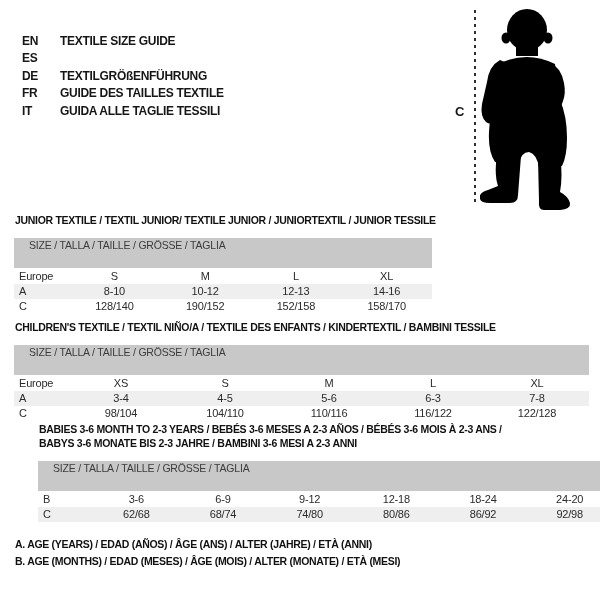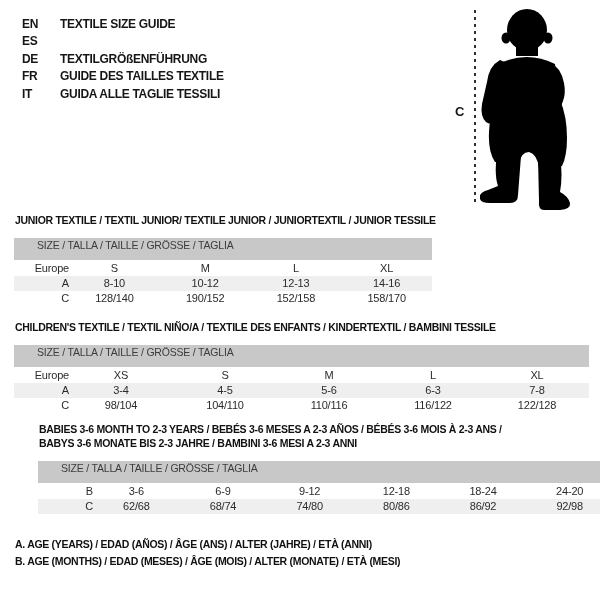--- a/index.html
+++ b/index.html
@@ -2,48 +2,48 @@
 <html style="--header-bar-bg: #c8c8c8; --alt-row-bg: #efefef;"><head>
 <meta charset="utf-8">
 <style>
   html,body{margin:0;padding:0;background:#ffffff;}
   #page{
     position:relative; width:600px; height:600px; background:#fff; overflow:hidden;
     font-family:"Liberation Sans","DejaVu Sans",sans-serif;
     color:#222; letter-spacing:-0.2px;
   }
   
-  .langs{position:absolute; left:22px; top:16px;}
+  .langs{position:absolute; left:22px; top:33px;}
   .lang-row{display:grid; grid-template-columns:38px auto; height:17.4px; line-height:17.4px;}
   .lang-code,.lang-label{font-size:12px; font-weight:bold; color:#161616; white-space:pre; letter-spacing:-0.3px;}
   
   .dash{
     position:absolute; left:474px; top:10px; width:2px; height:196px;
     background:repeating-linear-gradient(to bottom,#2e2e2e 0 3px,transparent 3px 7px);
   }
   .fig-label{position:absolute; left:455px; top:104px; font-size:13px; font-weight:bold; color:#161616;}
   .baby{position:absolute; left:480px; top:6px; width:100px; height:206px;}
   
   #sections section{position:absolute; left:14px;}
   #sections section:nth-child(1){top:213px; width:418px;}
   #sections section:nth-child(2){top:320px; width:575px;}
   #sections section:nth-child(3){top:422px; width:575px;margin-left:24px;}
   .sec-title{
     margin:0 0 0 1px; font-size:10.5px; font-weight:bold; color:#111;
     line-height:14px; white-space:pre; letter-spacing:-0.3px;
   }
   .size-table{margin-top:11px;}
   .size-header{
-    height:22px; line-height:14px; background:var(--header-bar-bg,#c8c8c8);
-    font-size:10.5px; color:#3c3c3c; padding-left:23px; margin-bottom:1px;
+    height:30px; line-height:14px; background:var(--header-bar-bg,#c8c8c8);
+    font-size:10.5px; color:#3c3c3c; padding-left:15px; margin-bottom:1px;
     white-space:pre; letter-spacing:-0.2px;
   }
   .trow{display:grid; height:15px; line-height:15px; font-size:11px; color:#2b2b2b;}
   .trow:nth-child(even){background:var(--alt-row-bg,#efefef);}
-  .tlabel{text-align:right; padding-left:5px; white-space:pre;}
+  .tlabel{text-align:left; padding-left:5px; white-space:pre;}
   .tcell{text-align:center; white-space:pre;}
   
   .legend{position:absolute; left:15px; top:536px;}
   .legend-line{
     font-size:10.5px; font-weight:bold; color:#111; line-height:17px;
     white-space:pre; letter-spacing:-0.3px;
   }
 </style>
 </head>
 <body>

